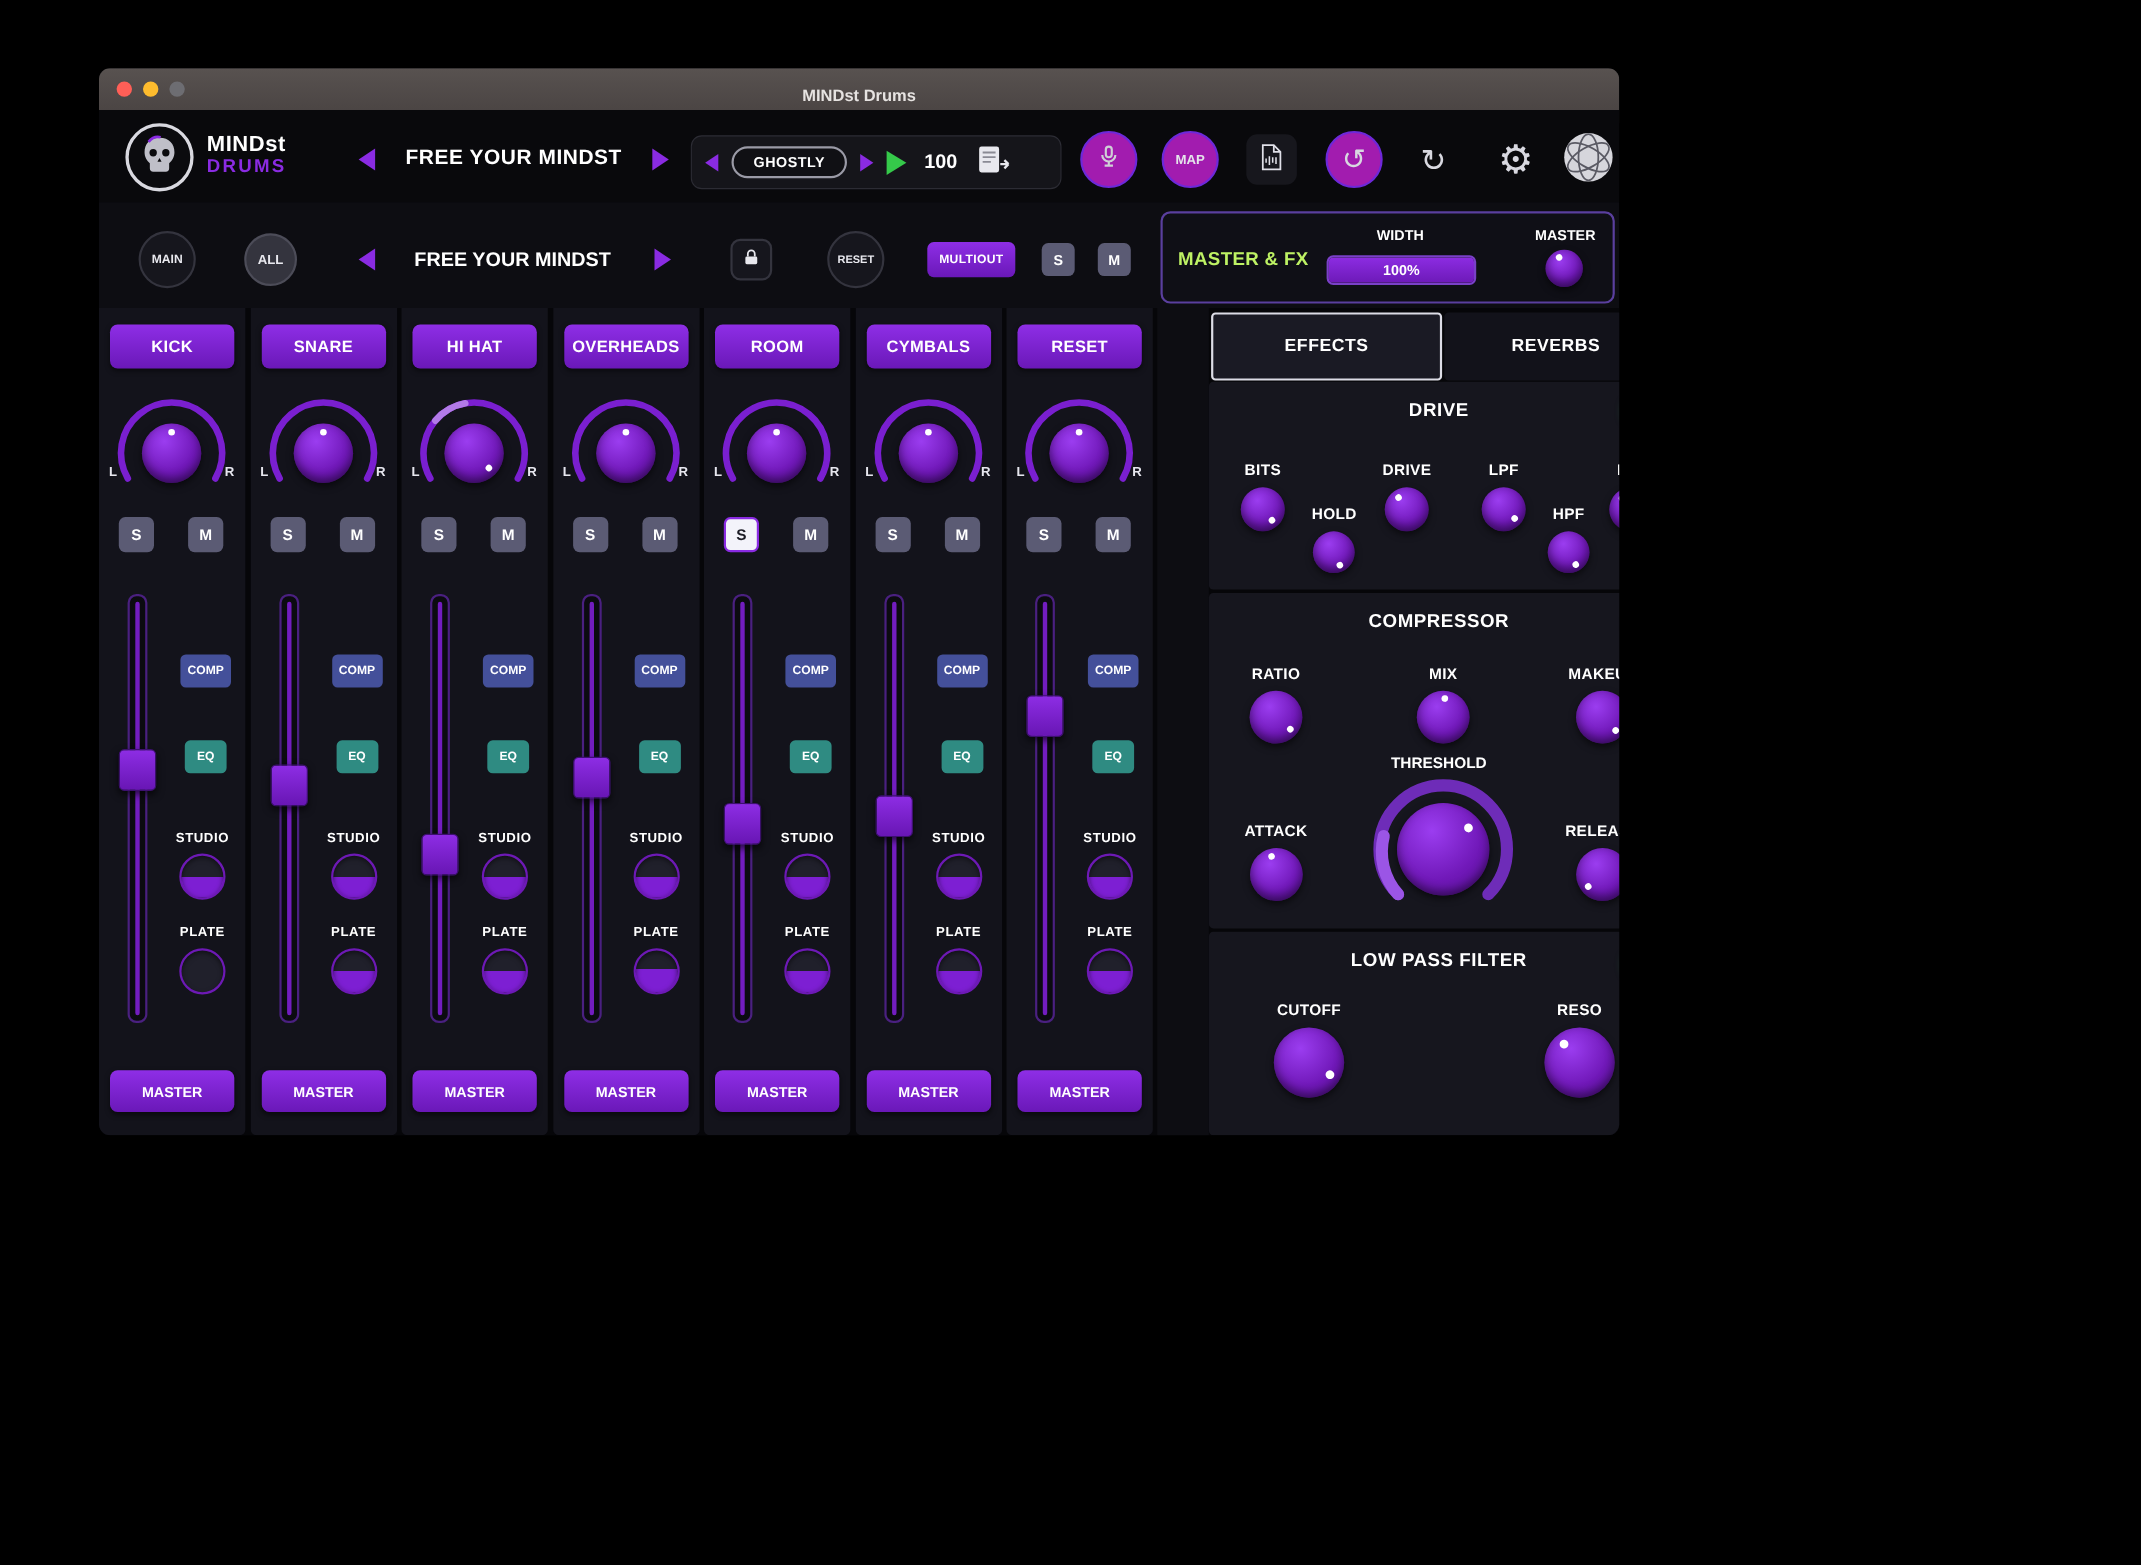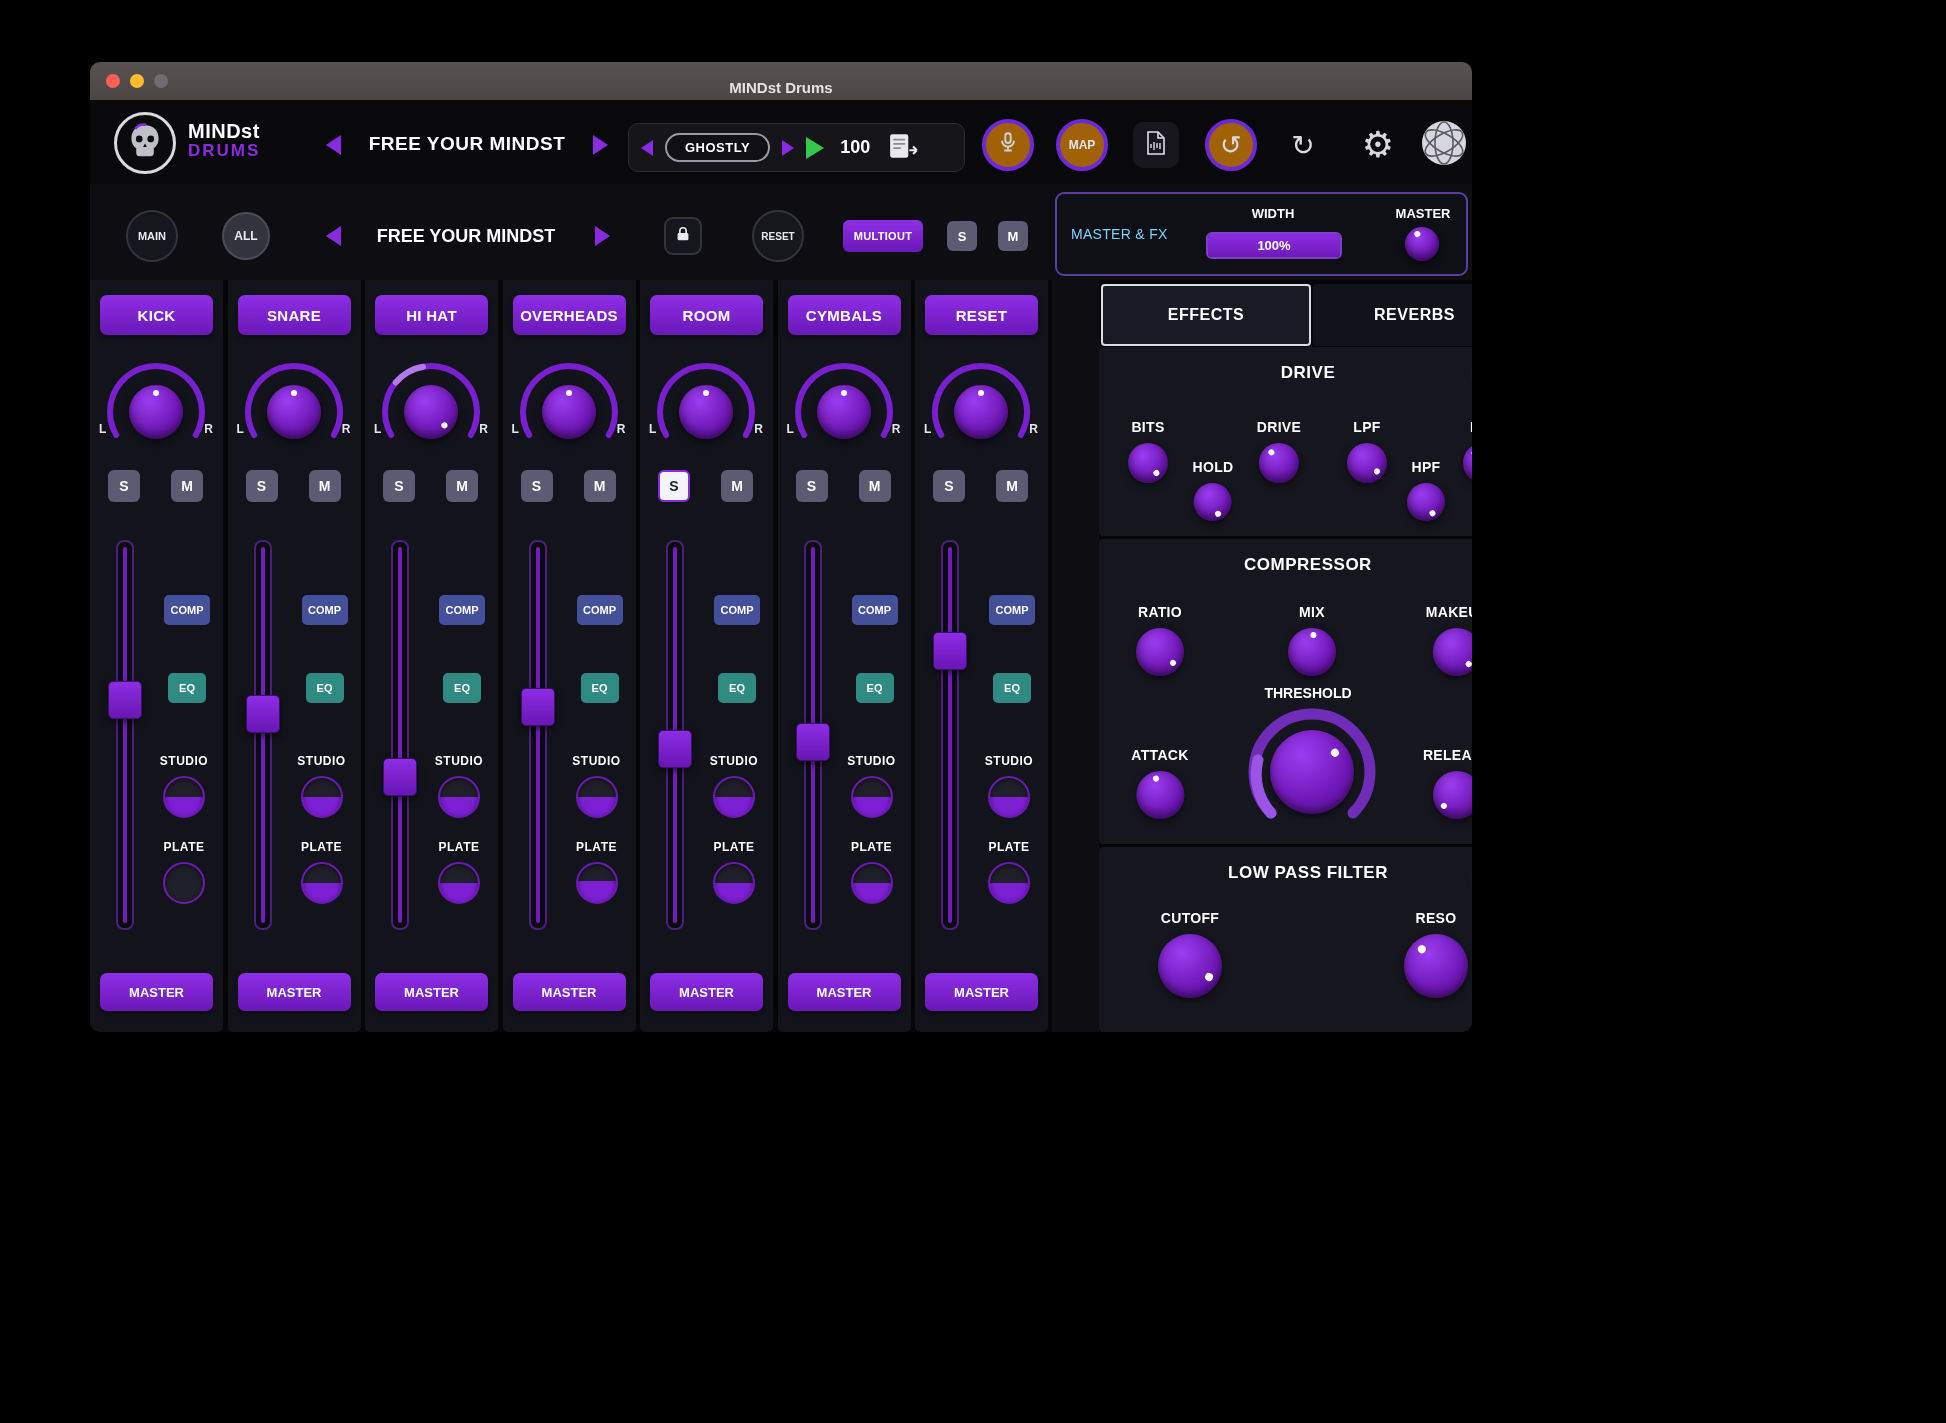--- a/index.html
+++ b/index.html
@@ -28,38 +28,38 @@
   .tri.sm.left{border-top:8px solid transparent;border-bottom:8px solid transparent;border-right:12px solid #8a2be2;}
   .tri.sm.right{border-top:8px solid transparent;border-bottom:8px solid transparent;border-left:12px solid #8a2be2;}
   .hdr-arrow-l{position:absolute;left:236px;top:35px;}
   .hdr-song{position:absolute;left:262px;top:33px;width:230px;text-align:center;color:#fff;font-size:19px;font-weight:bold;letter-spacing:.5px;}
   .hdr-arrow-r{position:absolute;left:503px;top:35px;}
   .preset-group{position:absolute;left:538px;top:23px;width:337px;height:49px;background:#15151a;
     border:1px solid #2c2c34;border-radius:10px;display:flex;align-items:center;gap:12px;padding:0 12px;}
   .preset-pill{border:2px solid #9a9aa6;border-radius:16px;padding:5px 18px;color:#fff;font-size:13px;font-weight:bold;letter-spacing:.5px;background:#101014;}
   .play-tri{width:0;height:0;border-top:11px solid transparent;border-bottom:11px solid transparent;border-left:18px solid #35c94a;}
   .tempo{color:#fff;font-size:18px;font-weight:bold;margin-left:4px;}
-  .circ-ic{position:absolute;border-radius:50%;background:#a16207;border:4px solid #6d28d9;
+  .circ-ic{position:absolute;border-radius:50%;background:#a21caf;border:2px solid #6d28d9;
     display:flex;align-items:center;justify-content:center;color:#e4e4ea;}
   .sq-ic{position:absolute;border-radius:10px;background:#17171d;display:flex;align-items:center;justify-content:center;}
   .glyph{color:#d8d8e0;}
   
   .tbar{position:absolute;left:0;top:122px;width:100%;height:96px;background:#0d0d12;}
   .circ-btn{position:absolute;border-radius:50%;background:#16161d;border:2px solid #34343e;color:#e8e8ee;
     display:flex;align-items:center;justify-content:center;font-weight:bold;}
   .tb-song{position:absolute;left:266px;top:42px;width:220px;text-align:center;color:#fff;font-size:18px;font-weight:bold;}
   .lock-btn{position:absolute;left:574px;top:33px;width:38px;height:38px;border-radius:9px;background:#16161d;
     border:2px solid #34343e;display:flex;align-items:center;justify-content:center;}
   .multiout{position:absolute;left:753px;top:36px;width:80px;height:32px;border-radius:6px;
     background:linear-gradient(180deg,#8e2ee6,#6a18b8);color:#fff;font-size:11px;font-weight:bold;
     display:flex;align-items:center;justify-content:center;letter-spacing:.3px;}
   .smq{position:absolute;width:30px;height:30px;border-radius:6px;background:#5b5b74;color:#fff;
     font-size:13px;font-weight:bold;display:flex;align-items:center;justify-content:center;}
   .mfx{position:absolute;left:965px;top:8px;width:413px;height:84px;border:2px solid #5a3f9e;border-radius:9px;background:#0f0f16;}
-  .mfx-title{position:absolute;left:14px;top:32px;color:#7dd3fc;font-size:14px;font-weight:normal;letter-spacing:.3px;}
+  .mfx-title{position:absolute;left:14px;top:32px;color:#bef264;font-size:17px;font-weight:bold;letter-spacing:.3px;}
   .mfx-lbl{position:absolute;color:#fff;font-size:13px;font-weight:bold;text-align:center;}
   .wslider{position:absolute;left:149px;top:38px;width:136px;height:27px;border:2px solid #7a40c8;border-radius:6px;background:#17171f;overflow:hidden;}
   .wslider .fill{position:absolute;left:0;top:0;bottom:0;background:linear-gradient(180deg,#8c2ce2,#6d1ab8);}
   .wslider .val{position:absolute;inset:0;display:flex;align-items:center;justify-content:center;color:#fff;font-size:13px;font-weight:bold;}
   
   .knob{position:absolute;border-radius:50%;
     background:radial-gradient(circle at 38% 30%,#9b3df0,#7018b8 58%,#540e92);
     box-shadow:inset 0 -4px 9px rgba(0,0,0,.45),0 3px 7px rgba(0,0,0,.55);}
   .knob-rot{position:absolute;inset:0;}
   .knob-dot{position:absolute;width:6px;height:6px;border-radius:50%;background:#fff;left:calc(50% - 3px);top:9%;}

